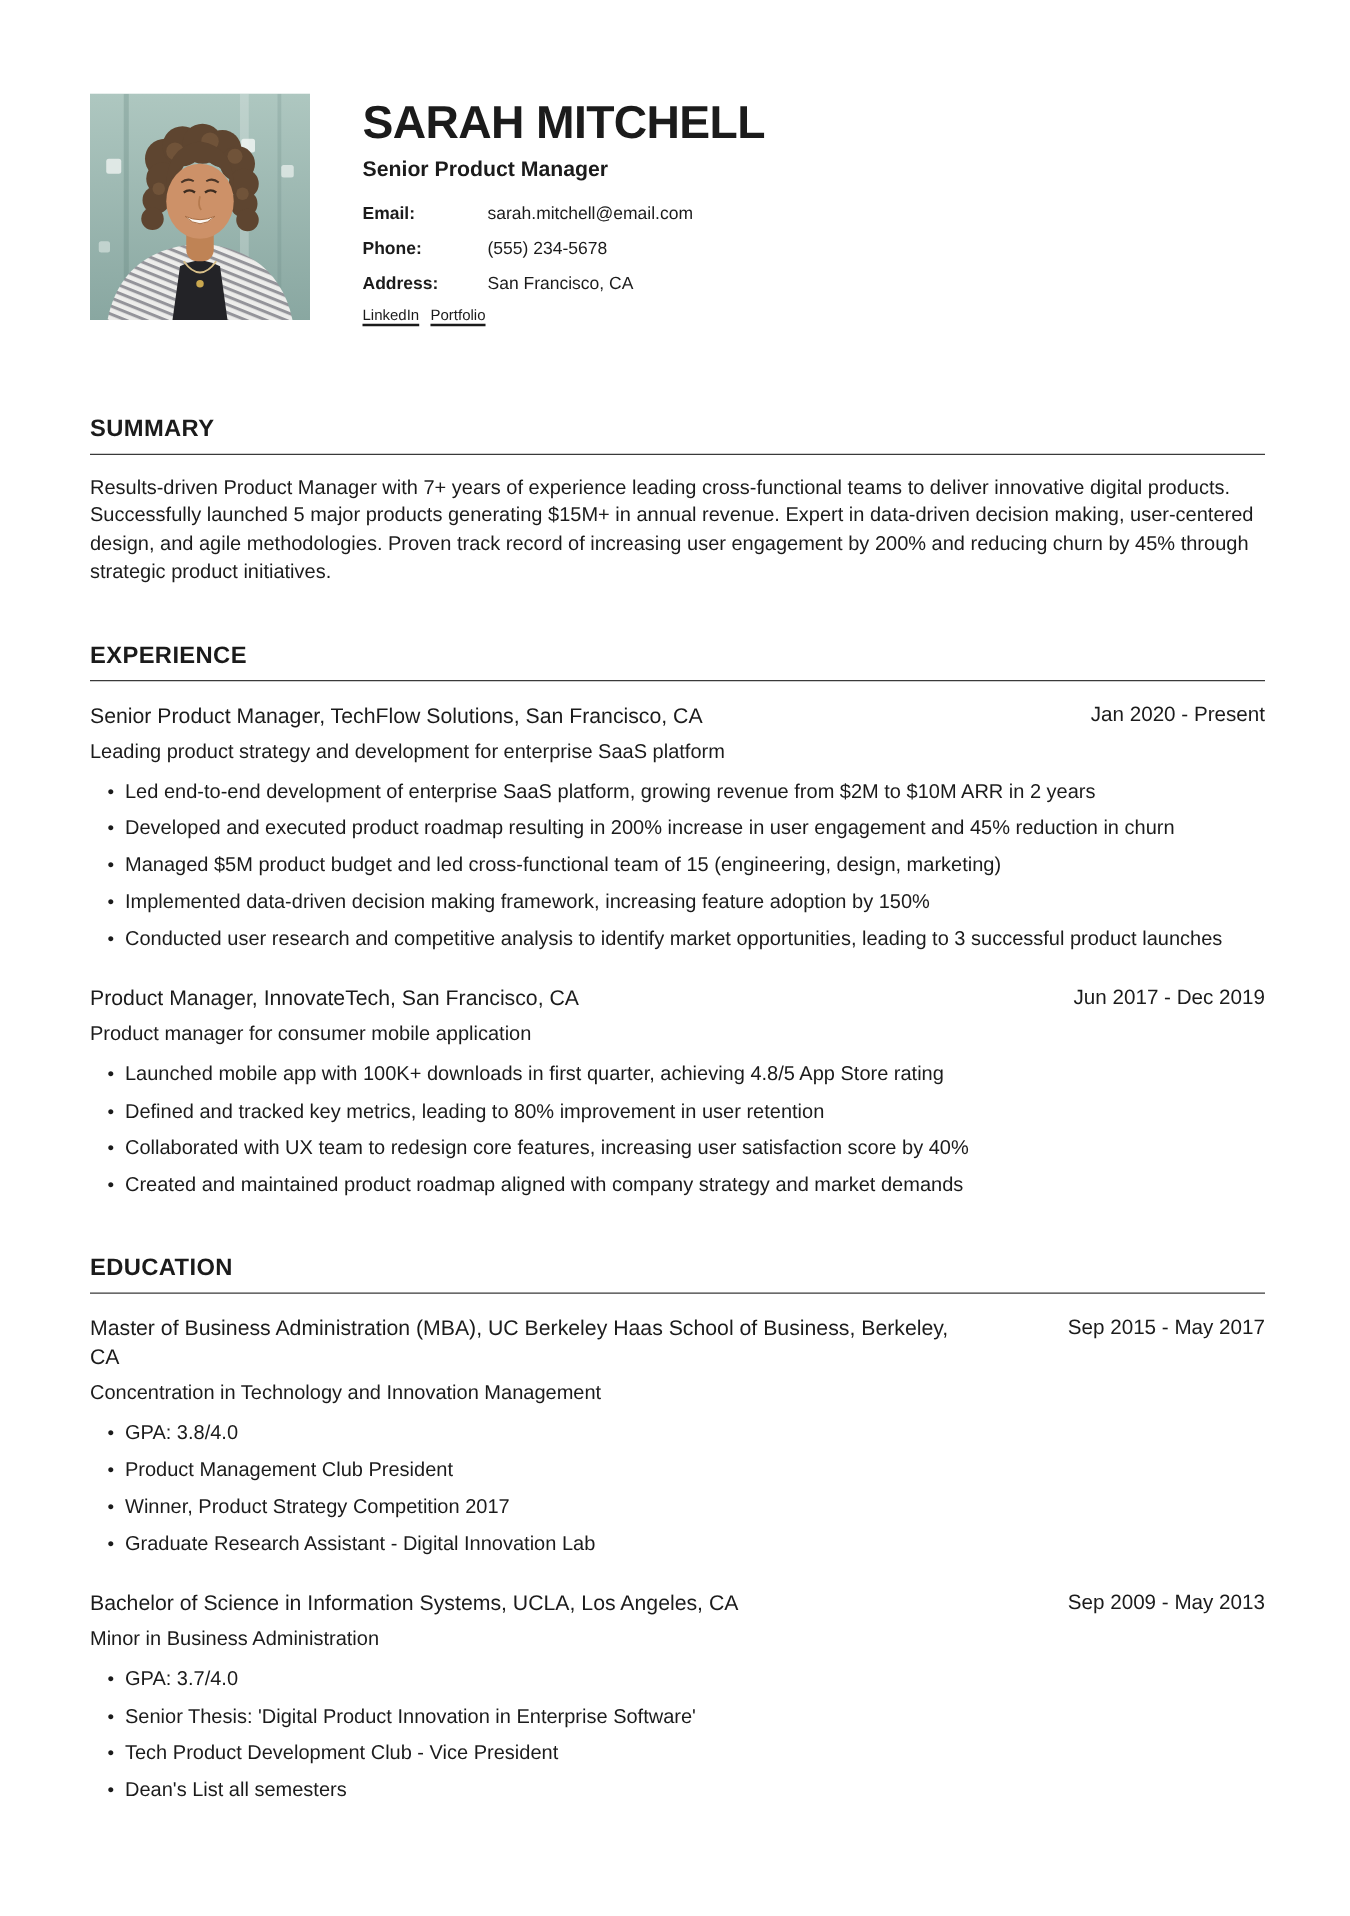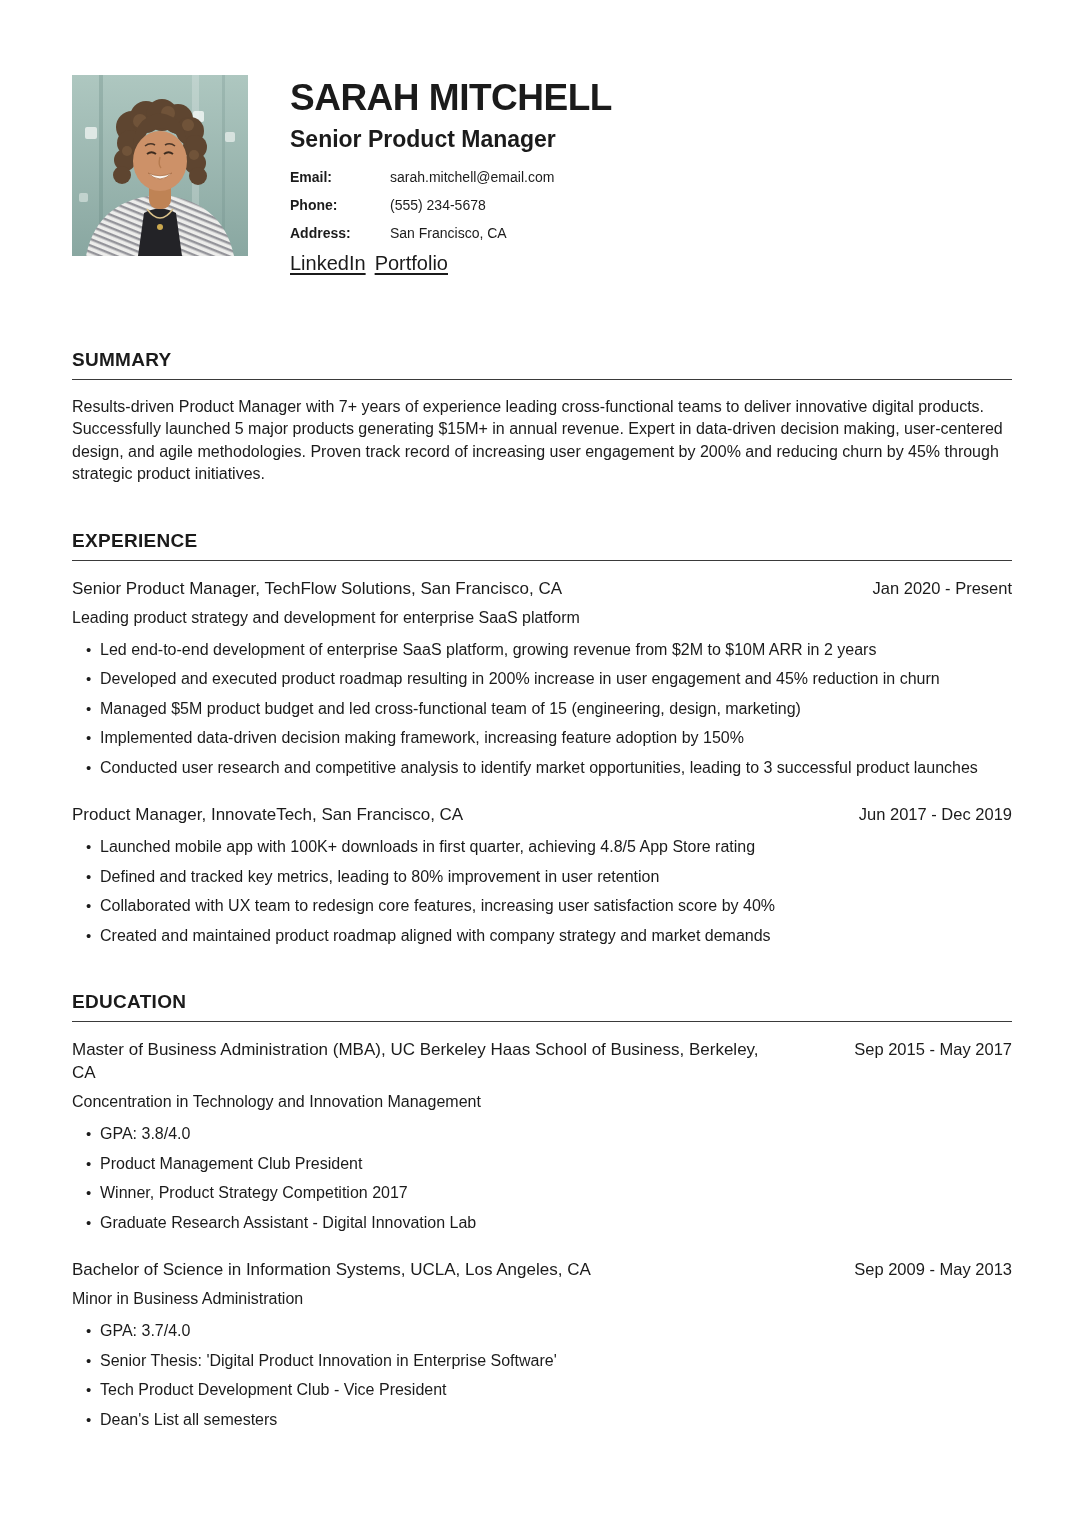--- a/index.html
+++ b/index.html
@@ -24,31 +24,31 @@
   .header-info { padding-top: 2px; }
   .person-name {
     margin: 0;
     font-size: 37px;
     line-height: 42px;
     font-weight: 700;
     letter-spacing: -0.5px;
   }
   .person-title {
     margin-top: 7px;
-    font-size: 23px;
+    font-size: 17px;
     font-weight: 600;
   }
   .contact { margin-top: 15px; }
   .contact-row { margin-bottom: 9px; font-size: 14px; line-height: 19px; }
   .contact-label { display: inline-block; width: 100px; font-weight: 600; }
   .contact-value { font-weight: 400; }
   .links { margin-top: 3px; display: flex; gap: 9px; }
   .links a {
     color: #1b1b1b;
-    font-size: 20px;
+    font-size: 12px;
     text-decoration: underline;
     text-underline-offset: 3px;
     text-decoration-thickness: 1.5px;
   }
 
   
   .section-summary { margin-top: 74px; }
   .section { margin-top: 44px; }
   h2.section-heading {
     margin: 0;
@@ -228,20 +228,21 @@
           <li>Implemented data-driven decision making framework, increasing feature adoption by 150%</li>
           <li>Conducted user research and competitive analysis to identify market opportunities, leading to 3 successful product launches</li>
         </ul>
       </article>
 
       <article class="entry">
         <div class="entry-head">
           <h3 class="entry-title">Product Manager, InnovateTech, San Francisco, CA</h3>
           <span class="entry-dates">Jun 2017 - Dec 2019</span>
         </div>
+        <p class="entry-sub">Product manager for consumer mobile application</p>
         <ul class="bullets">
           <li>Launched mobile app with 100K+ downloads in first quarter, achieving 4.8/5 App Store rating</li>
           <li>Defined and tracked key metrics, leading to 80% improvement in user retention</li>
           <li>Collaborated with UX team to redesign core features, increasing user satisfaction score by 40%</li>
           <li>Created and maintained product roadmap aligned with company strategy and market demands</li>
         </ul>
       </article>
 
     </div>
   </section>

